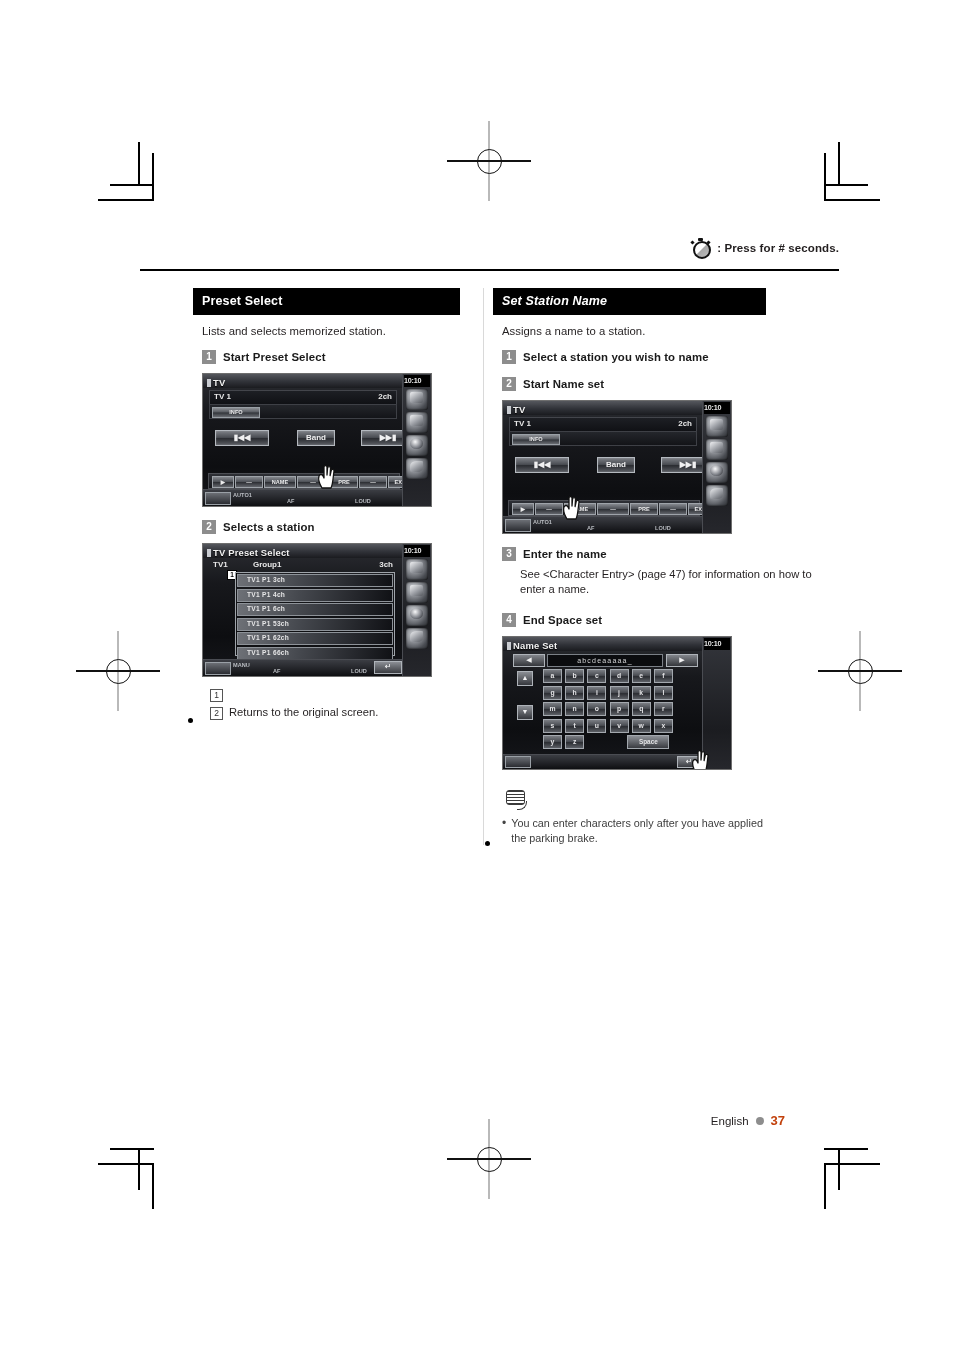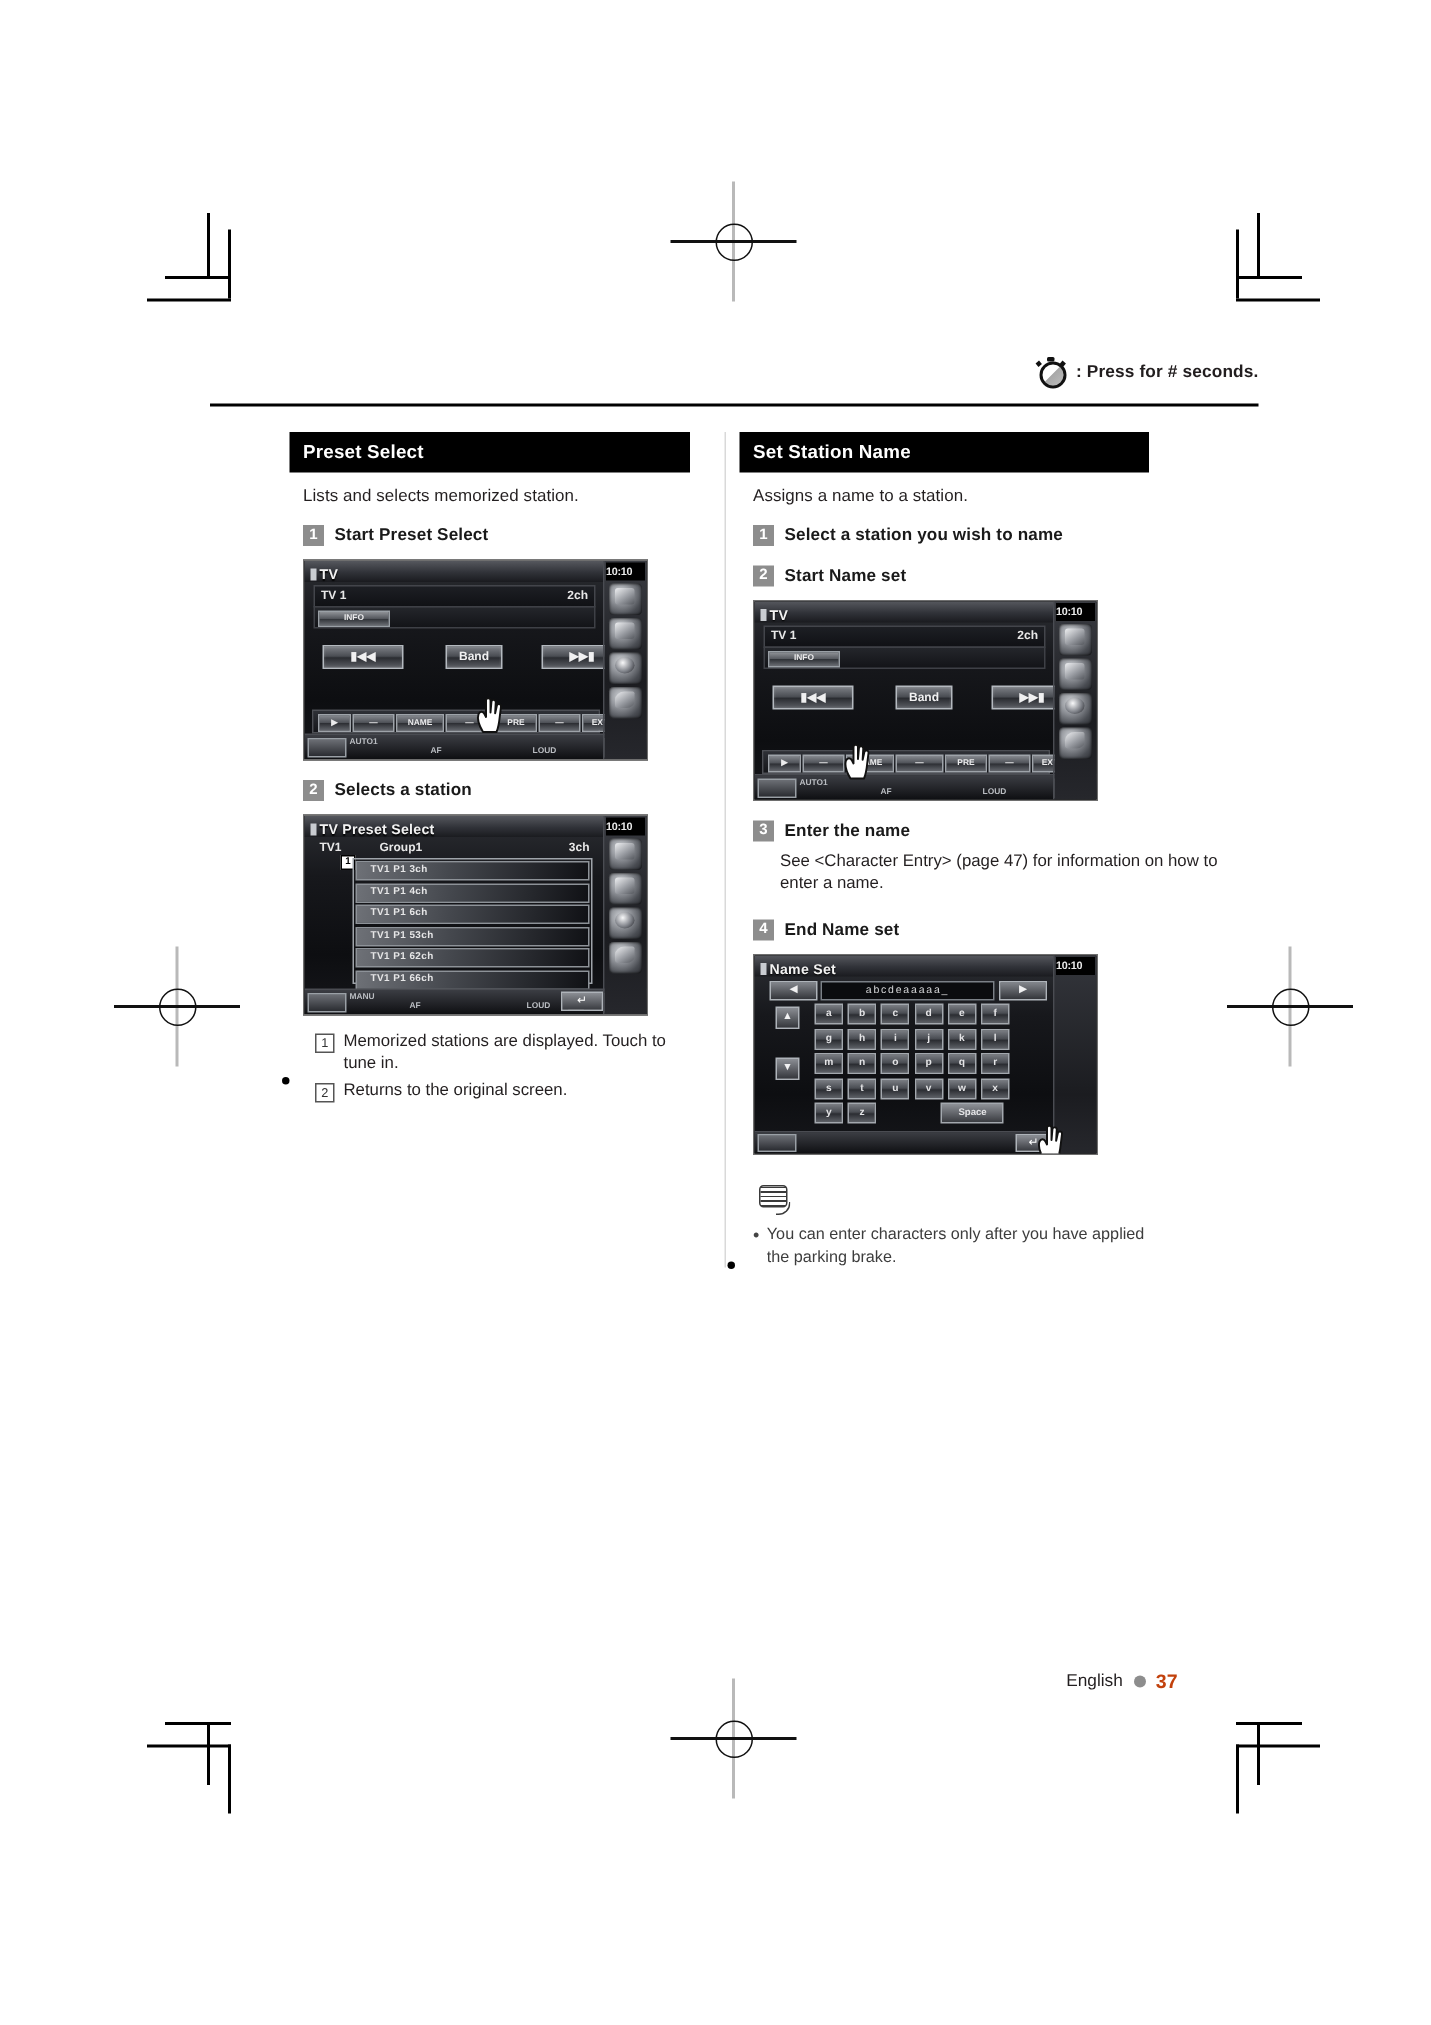--- a/index.html
+++ b/index.html
@@ -33,21 +33,21 @@
   
   .col{position:absolute;top:288px;width:323px;}
   .col-l{left:181px;}
   .col-r{left:481px;}
   .coldiv{position:absolute;left:471px;top:288px;width:1px;height:557px;background:#d9d9d9;}
   .coldot{position:absolute;width:5px;height:5px;border-radius:50%;background:#000;}
 
   .secbar{background:#000;color:#fff;font-size:12.5px;font-weight:bold;
     padding:6px 9px 7px 9px;letter-spacing:.15px;height:14px;line-height:14px;}
   .col-l .secbar{width:249px;}
-  .col-r .secbar{width:255px;}
+  .col-r .secbar{width:255px;font-style:italic;}
   .lead{font-size:11.3px;color:#231f20;margin:10px 0 0 9px;letter-spacing:.05px;}
 
   .step{display:flex;align-items:center;gap:7px;margin:13px 0 0 9px;}
   .stepnum{display:inline-block;width:14px;height:14px;line-height:14px;text-align:center;
     background:#8d8d8d;color:#fff;font-size:10px;font-weight:bold;}
   .steptxt{font-size:11.4px;font-weight:bold;color:#1a1a1a;letter-spacing:.1px;}
   .subtxt{font-size:11.2px;color:#231f20;margin:6px 0 16px 27px;line-height:15px;}
 
   .fnlist{margin:10px 0 0 17px;}
   .fn{display:flex;gap:6px;margin-top:3px;}
@@ -339,21 +339,20 @@
         <div class="sicon i1"></div>
         <div class="sicon i2"></div>
         <div class="sicon i3"></div>
         <div class="sicon i4"></div>
       </div>
     </div>
 
     <div class="fnlist">
       <div class="fn">
         <span class="fnnum">1</span>
-        <span class="fntxt">Memorized stations are displayed. Touch to tune in.</span>
       </div>
       <div class="fn">
         <span class="fnnum">2</span>
         <span class="fntxt">Returns to the original screen.</span>
       </div>
     </div>
   </div>
 
   <div class="col col-r">
 
@@ -426,21 +425,21 @@
     </div>
 
     <div class="step">
       <span class="stepnum">3</span>
       <span class="steptxt">Enter the name</span>
     </div>
     <div class="subtxt">See &lt;Character Entry&gt; (page 47) for information on how to enter a name.</div>
 
     <div class="step">
       <span class="stepnum">4</span>
-      <span class="steptxt">End Name set</span>
+      <span class="steptxt">End Space set</span>
     </div>
 
     <div class="shot w1">
       <div class="shot-in">
         <div class="titlebar"></div>
         <div class="scr-title">
           <span class="sq"></span><span>Name Set</span>
         </div>
 
         <div class="nsarr l">◀</div>

